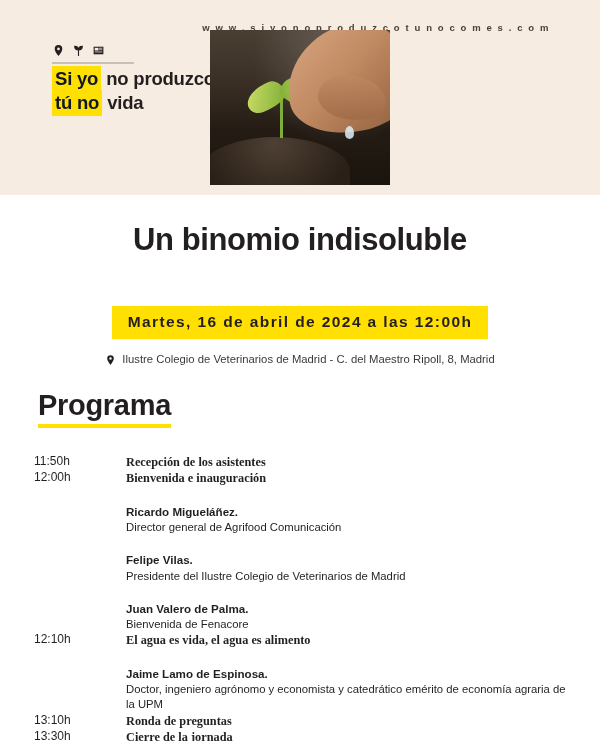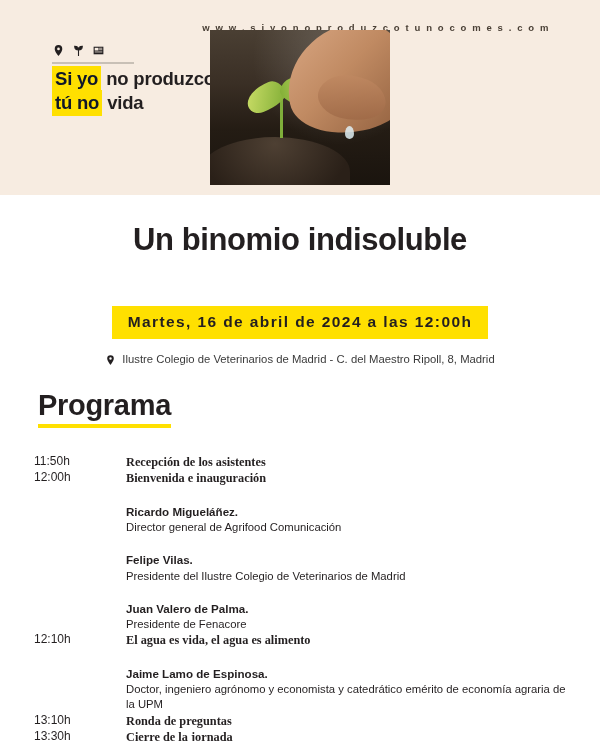--- a/index.html
+++ b/index.html
@@ -336,21 +336,21 @@
           <div class="speaker">
             <div class="name">Ricardo Migueláñez.</div>
             <div class="role">Director general de Agrifood Comunicación</div>
           </div>
           <div class="speaker">
             <div class="name">Felipe Vilas.</div>
             <div class="role">Presidente del Ilustre Colegio de Veterinarios de Madrid</div>
           </div>
           <div class="speaker">
             <div class="name">Juan Valero de Palma.</div>
-            <div class="role">Presidente de Fenacore</div>
+            <div class="role">Bienvenida de Fenacore</div>
           </div>
         </td>
       </tr>
 
       <tr>
         <td class="time">12:10h</td>
         <td class="desc">
           <div class="item-title">El agua es vida, el agua es alimento</div>
           <div class="speaker">
             <div class="name">Jaime Lamo de Espinosa.</div>

